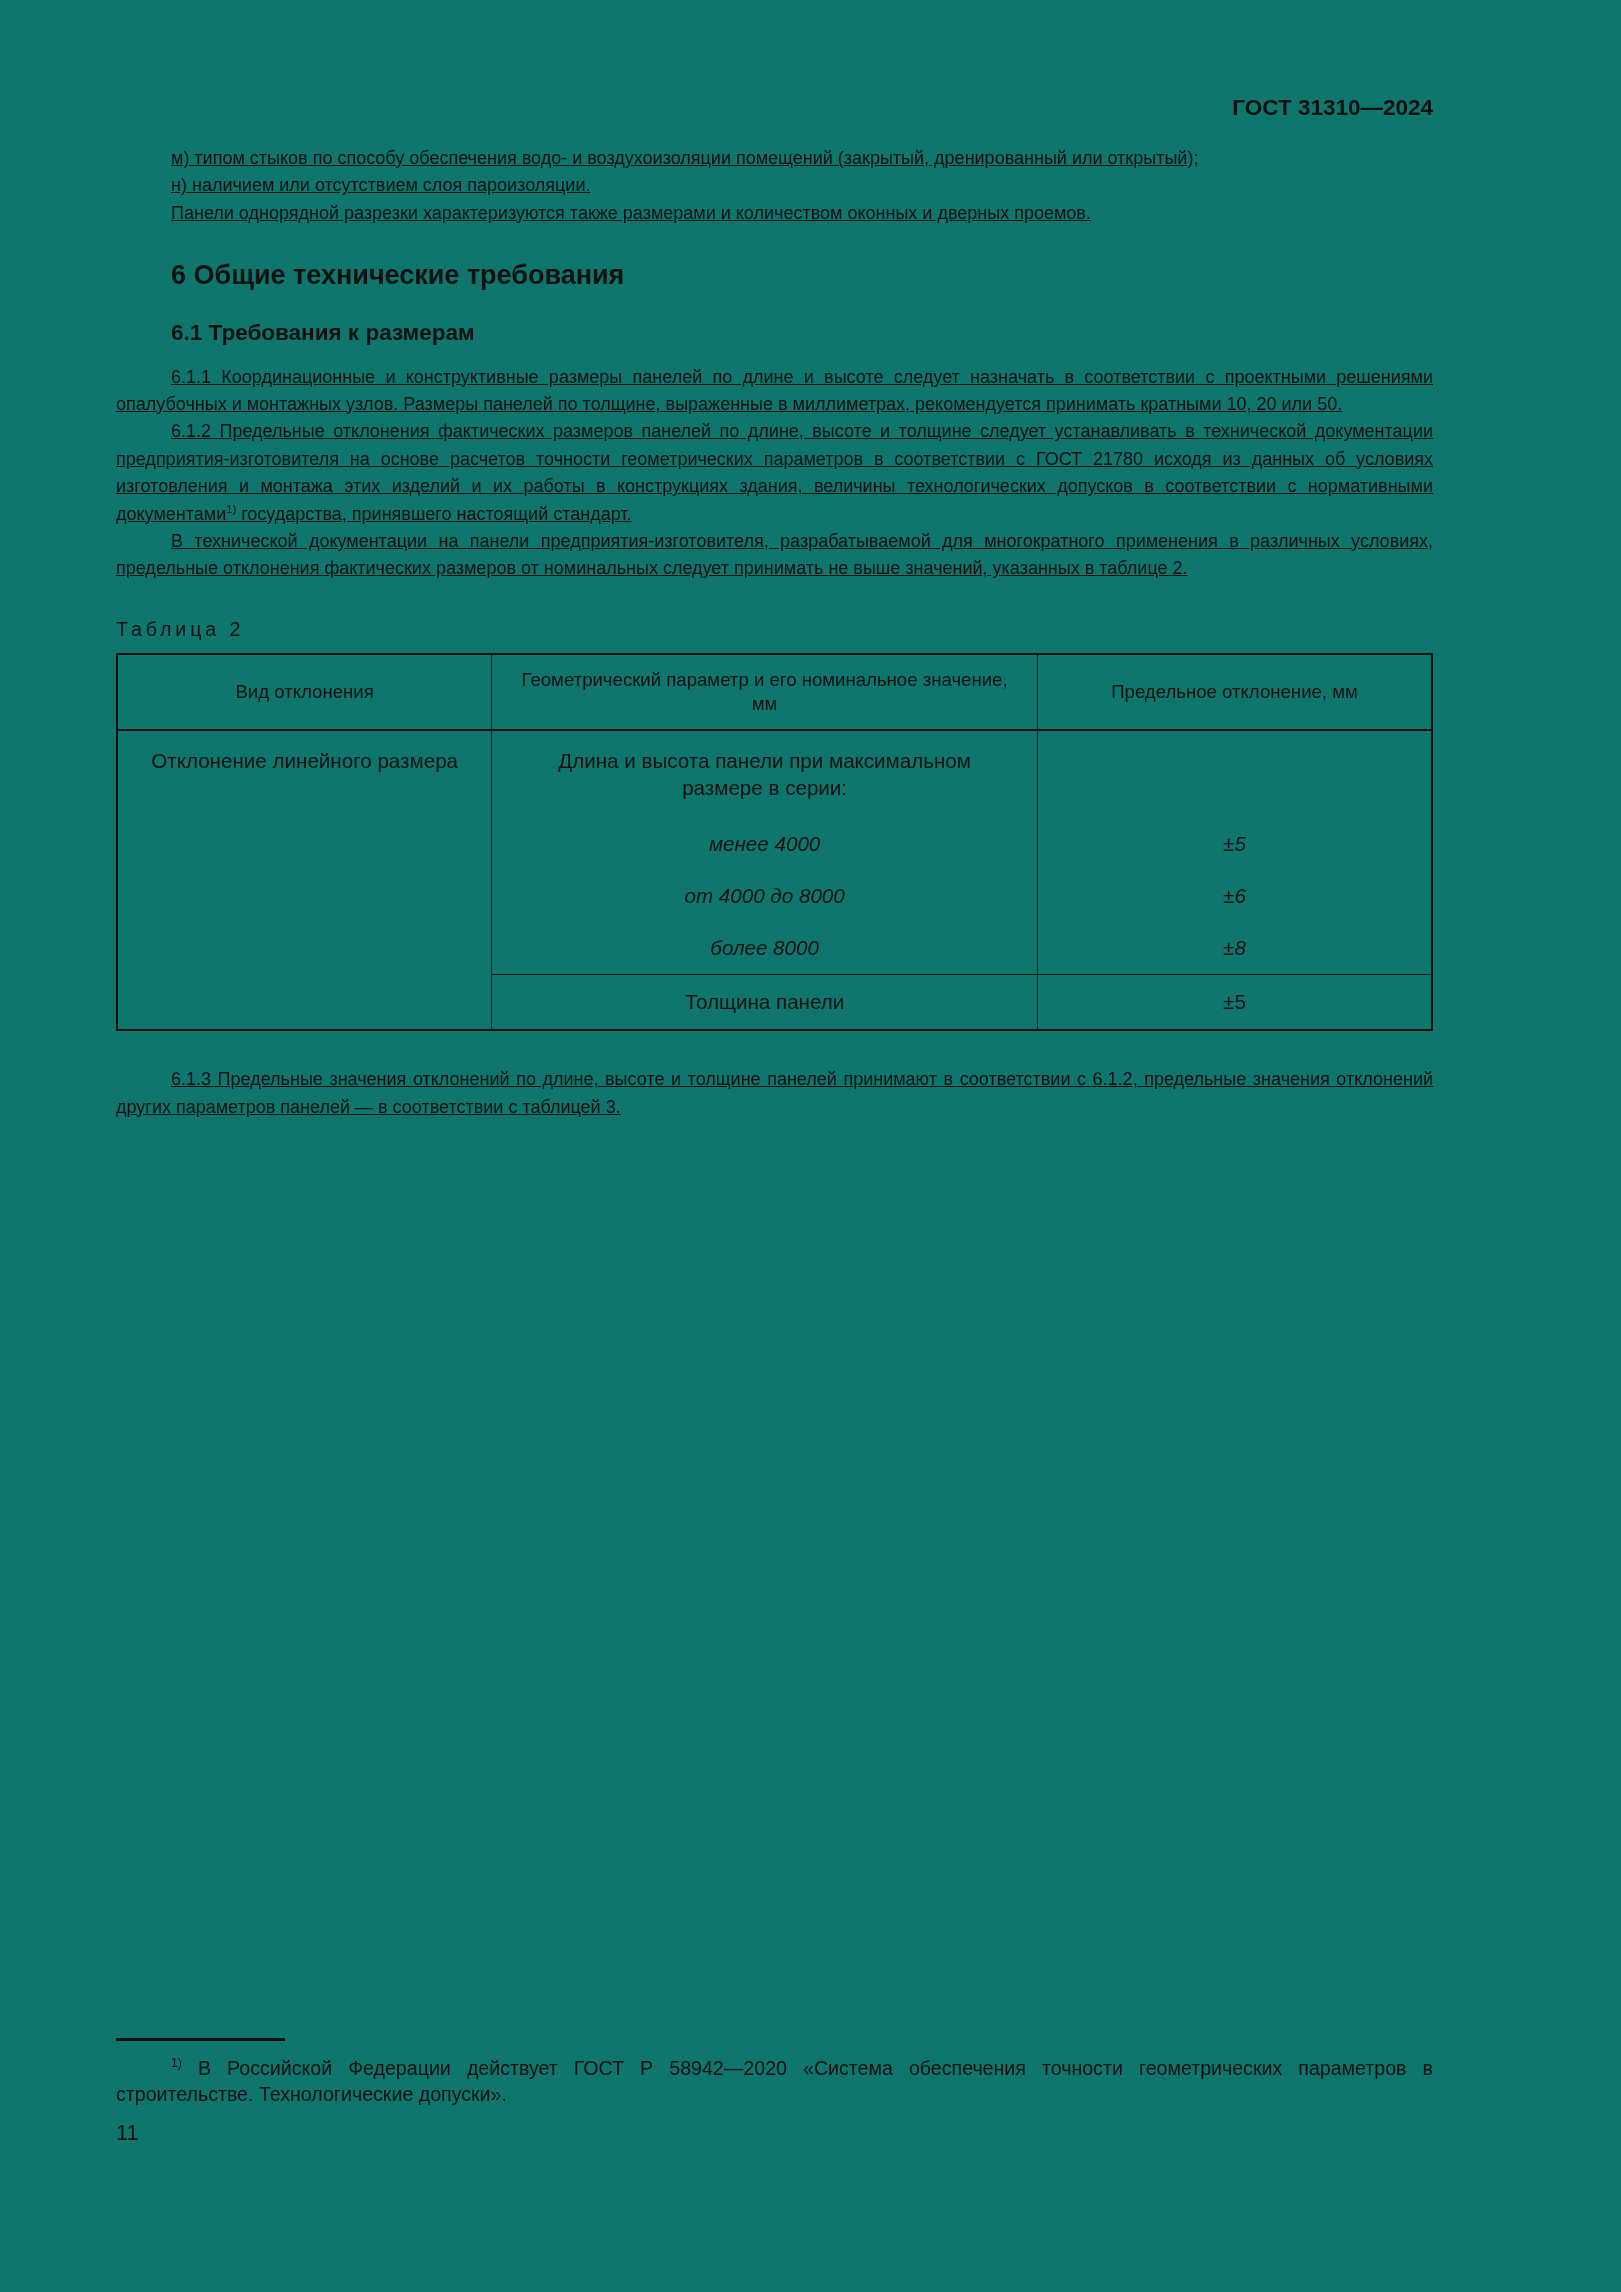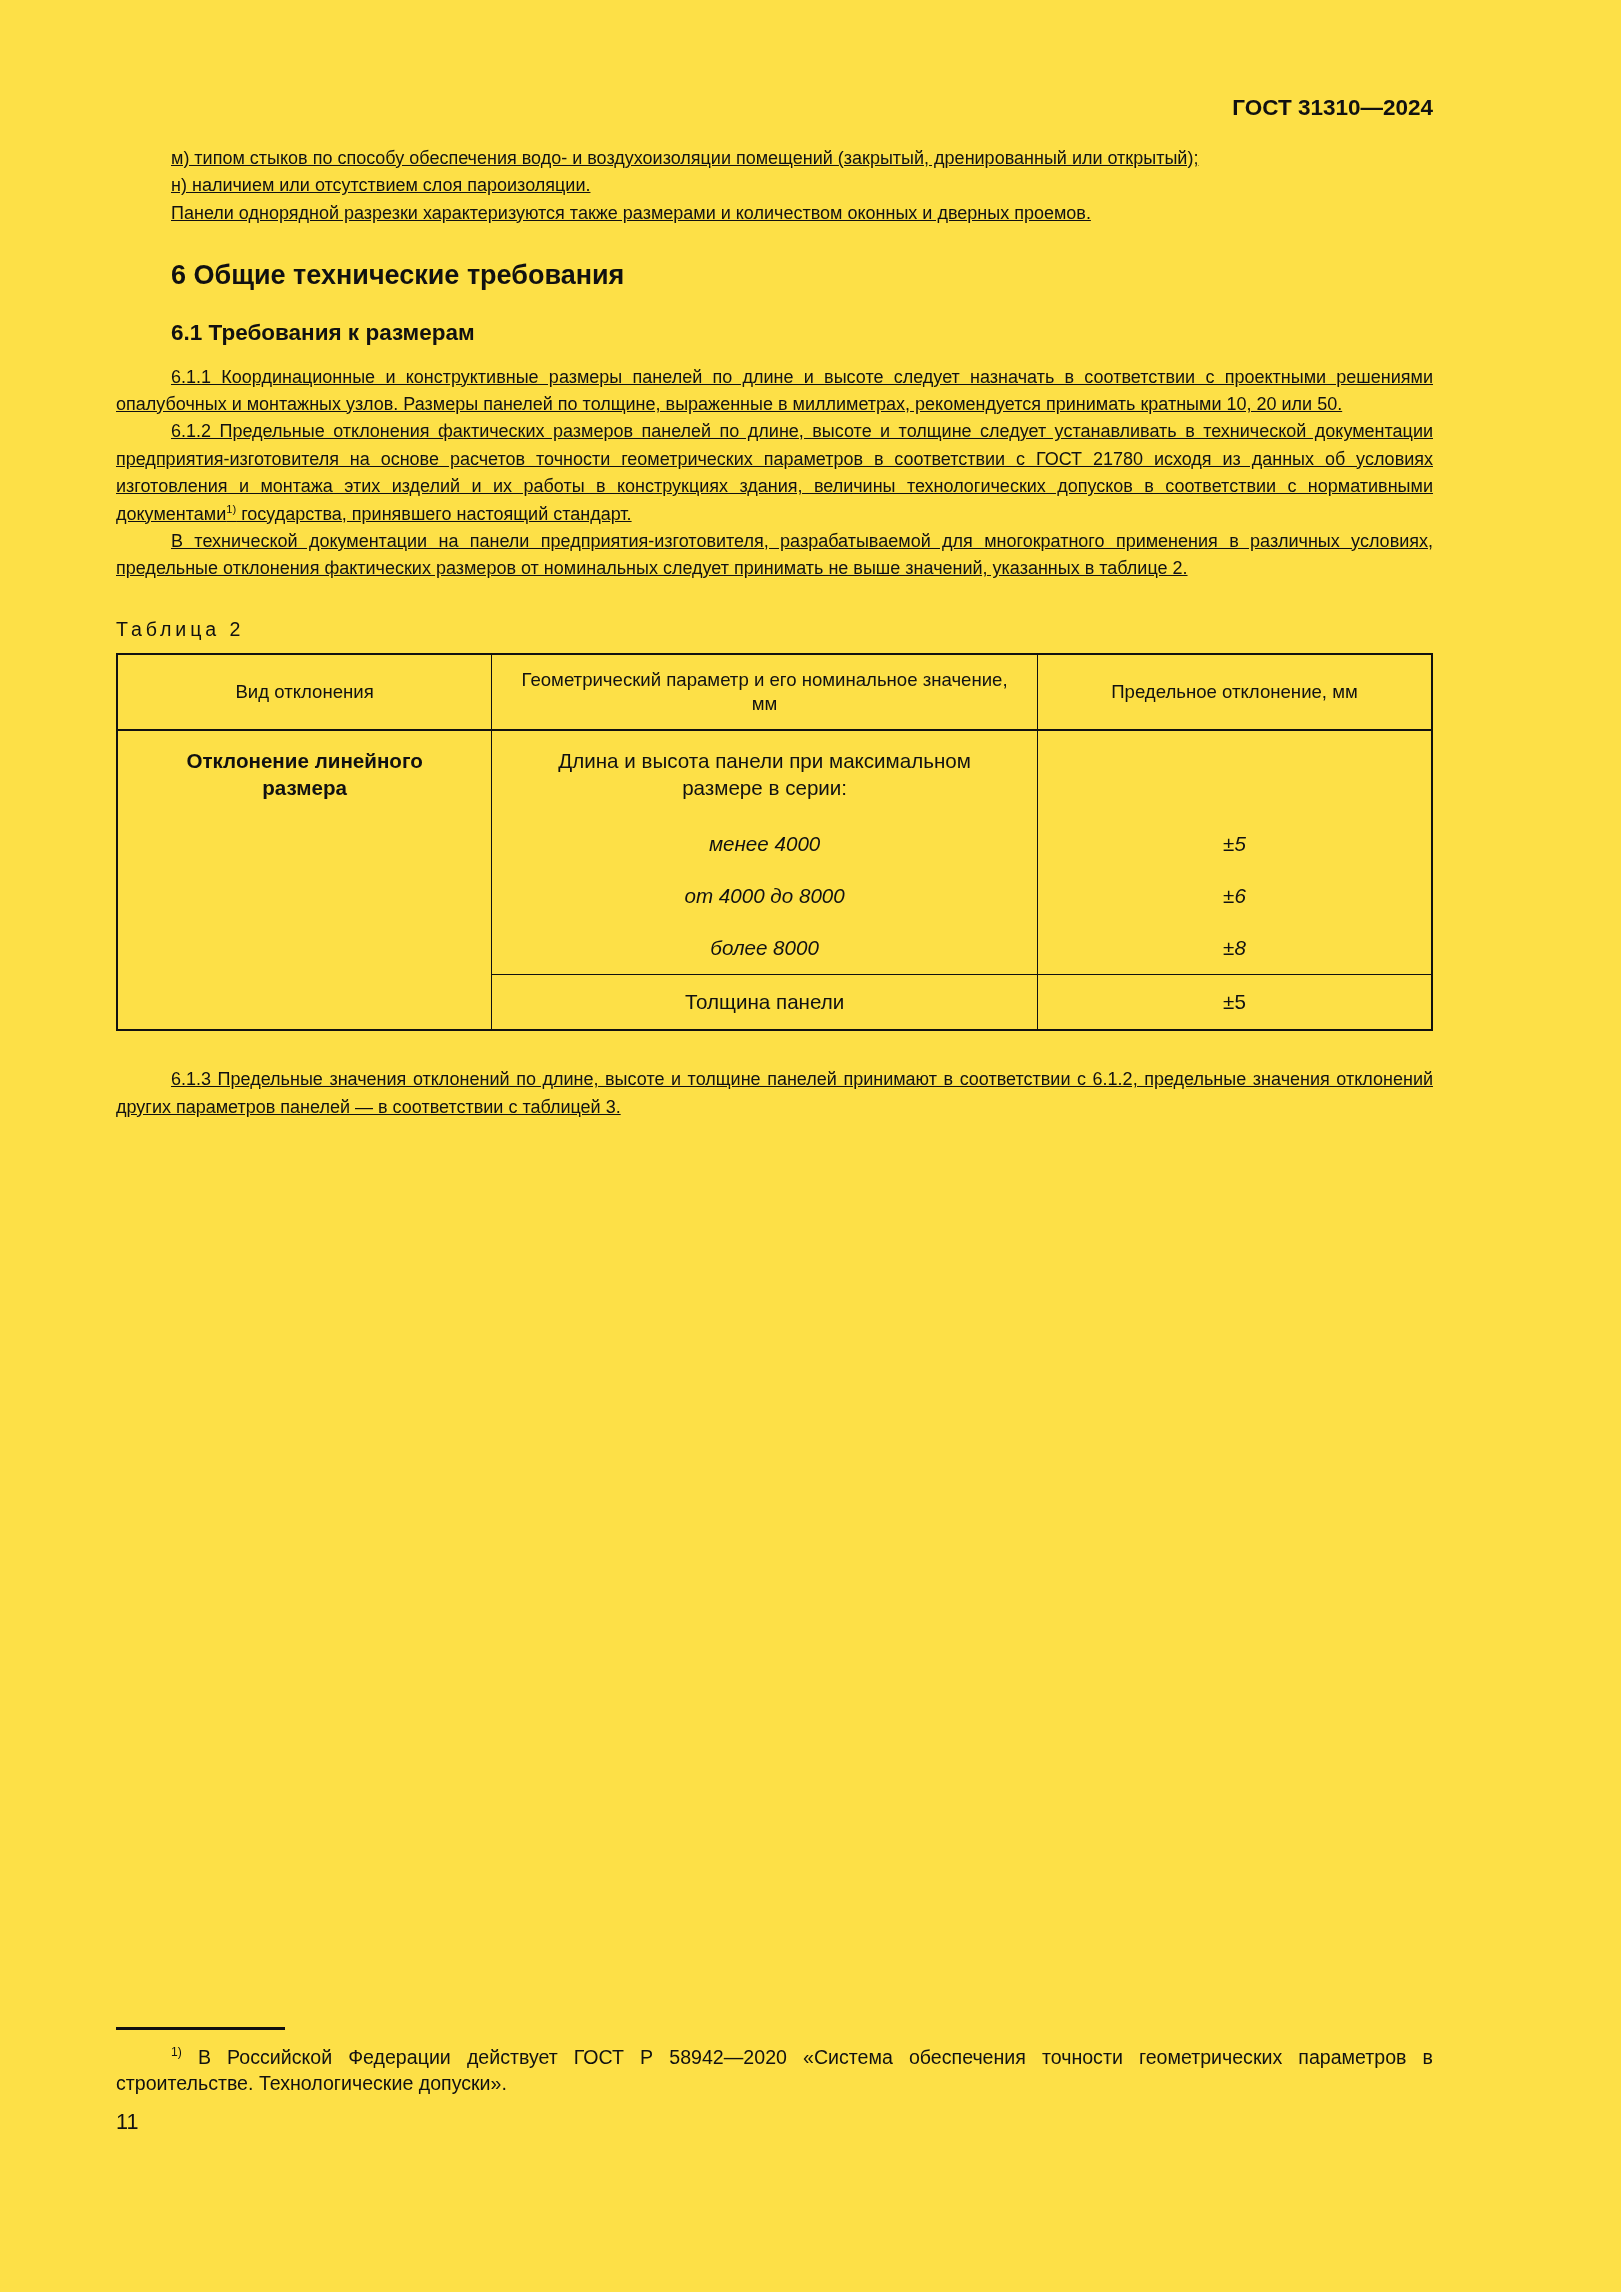--- a/index.html
+++ b/index.html
@@ -3,23 +3,23 @@
 <meta charset="utf-8">
 <style>
   * { margin: 0; padding: 0; box-sizing: border-box; }
   html, body { background: #ffffff; }
   body { font-family: "Liberation Sans", "DejaVu Sans", sans-serif; }
 
   .page {
     position: relative;
     width: 1621px;
     height: 2293px;
-    background: #fde047;
+    background: #0f766e;
     color: #111111;
-    padding: 94px 188px 11px 116px;
+    padding: 94px 188px 0 116px;
     display: flex;
     flex-direction: column;
     overflow: hidden;
   }
 
   .doc-header {
     text-align: right;
     font-size: 22.5px;
     font-weight: bold;
     line-height: 27.4px;
@@ -89,21 +89,20 @@
     text-align: center;
     vertical-align: middle;
     border-left: 1px solid #111111;
     border-right: 1px solid #111111;
     padding: 5.9px 23.5px;
   }
 
   table.t2 td.group {
     vertical-align: top;
     padding-top: 17.6px;
-    font-weight: bold;
   }
 
   table.t2 tr.r0 td { padding-top: 17.6px; padding-bottom: 17.6px; }
   table.t2 tr.rmid td { padding-top: 12.7px; padding-bottom: 12.7px; font-style: italic; }
   table.t2 tr.rlast td {
     border-top: 1px solid #111111;
     padding-top: 13.7px;
     padding-bottom: 13.7px;
   }
 

